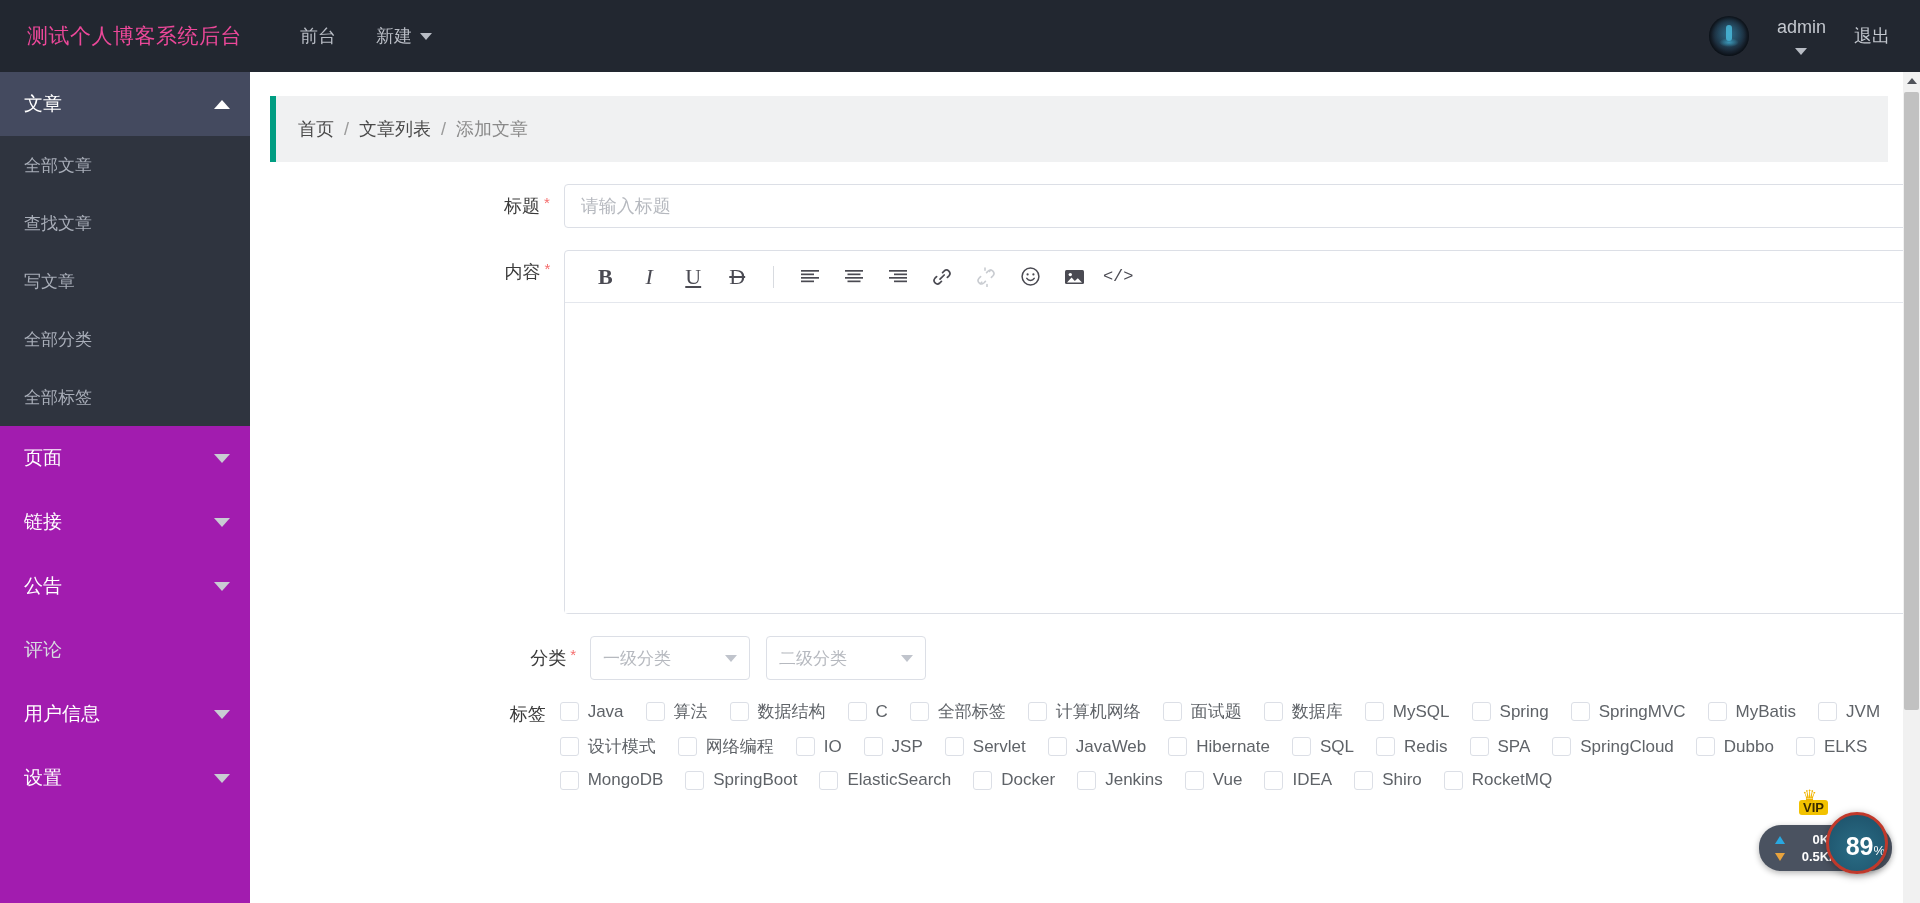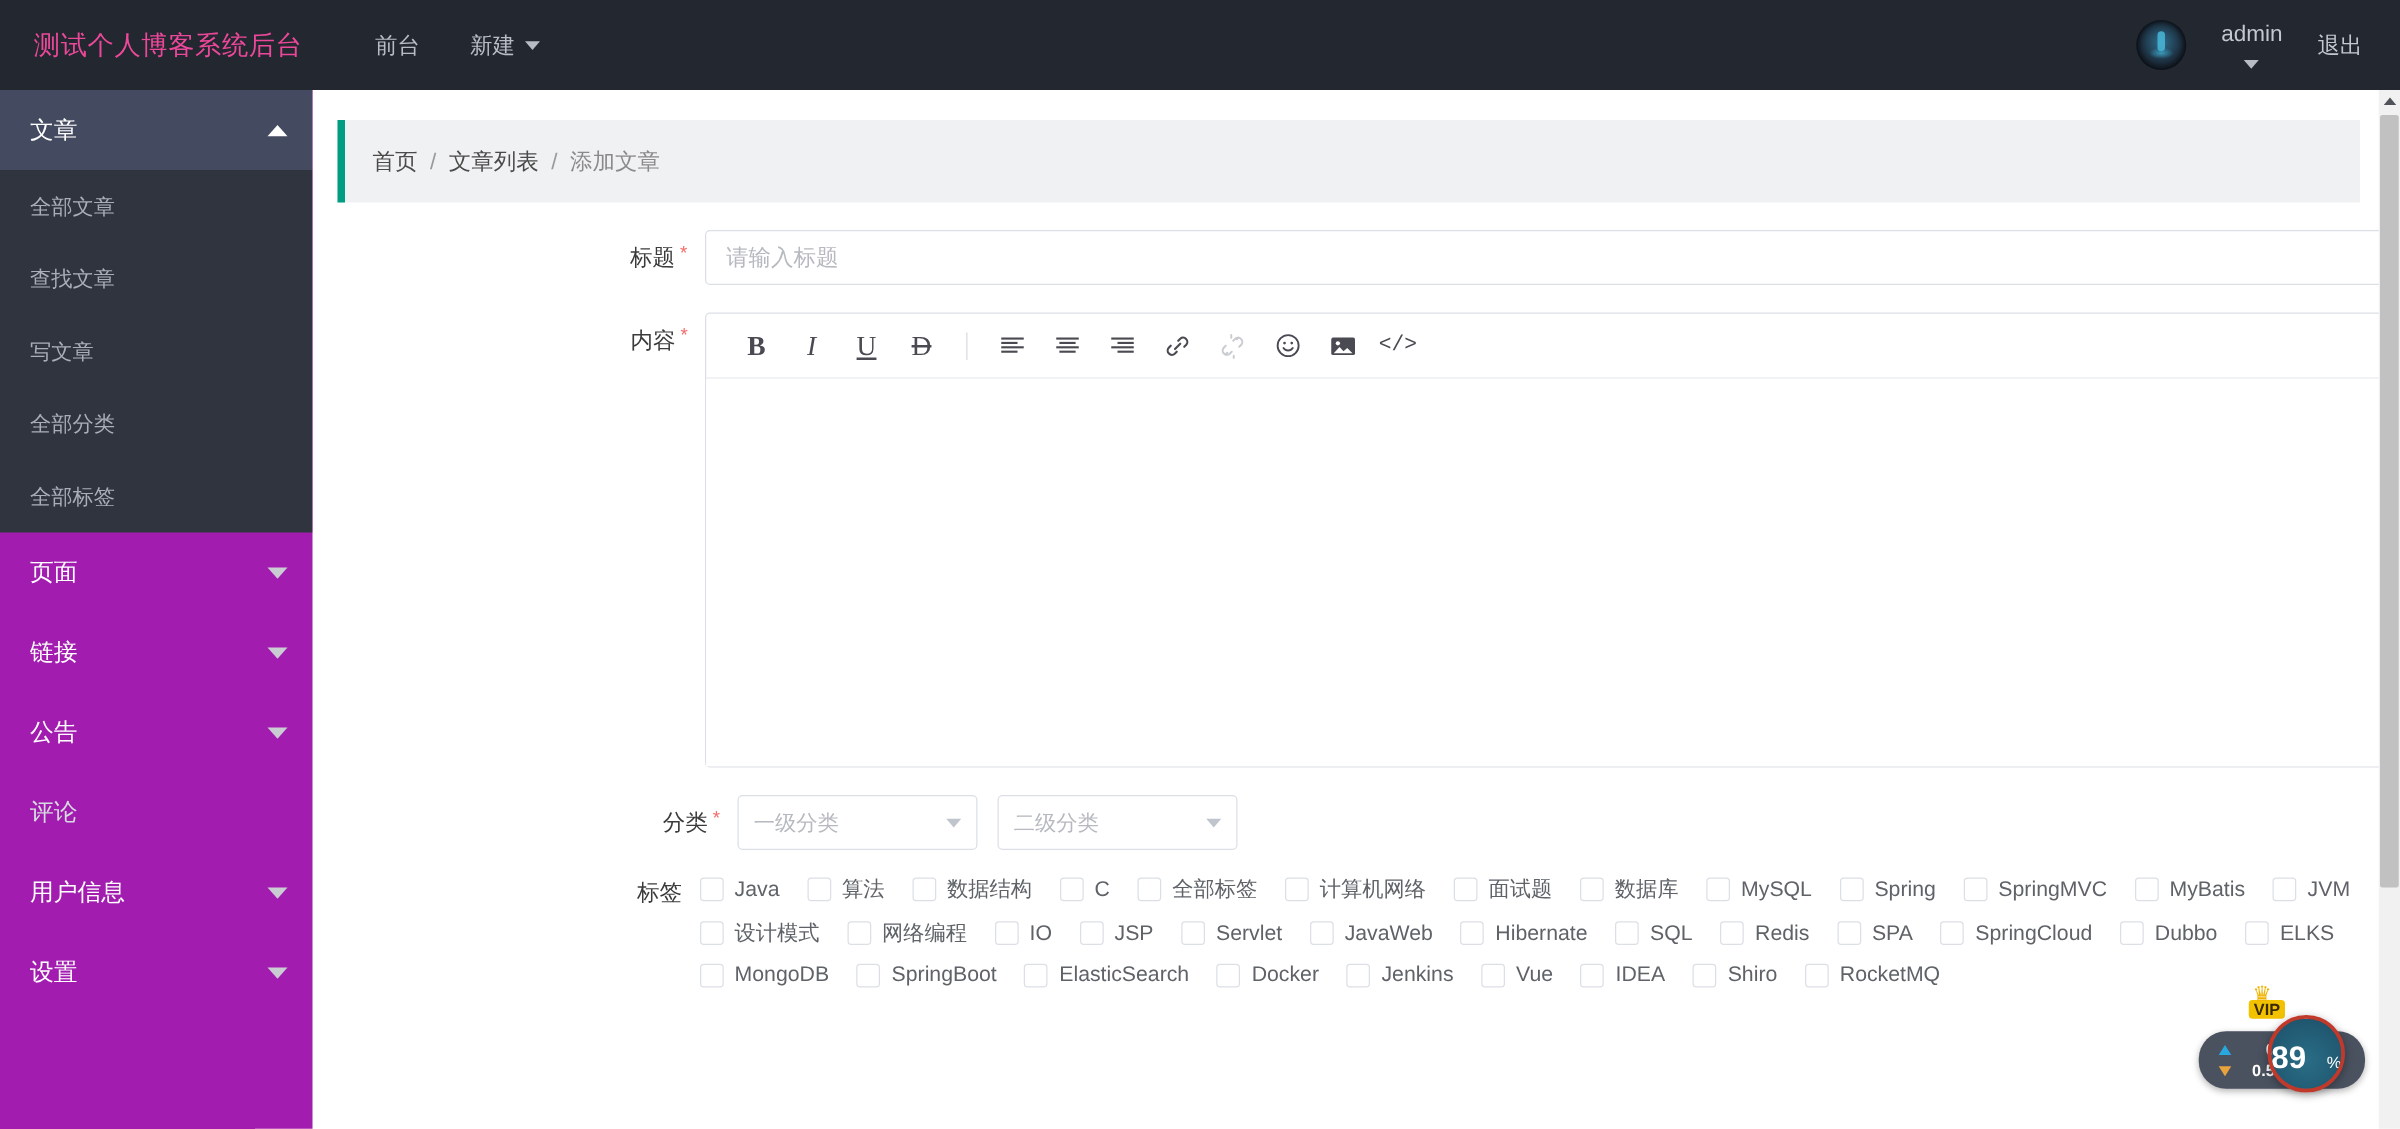--- a/index.html
+++ b/index.html
@@ -147,21 +147,21 @@
     color: #4a4a52; cursor: pointer; font-size: 19px;
   }
   .tb-btn.disabled { color: #c9ccd1; cursor: default; }
   .tb-sep {
     width: 1px; height: 22px; background: #d8dbe0; margin: 0 12px;
   }
   .editor-body { height: 310px; background: #fff; }
 
   
   .select-box {
-    width: 192px; height: 44px;
+    width: 160px; height: 44px;
     border: 1px solid #dcdfe6; border-radius: 4px;
     display: flex; align-items: center; padding: 0 12px;
     color: #b6b9bf; font-size: 17px; background: #fff;
     position: relative; cursor: pointer;
   }
   .select-caret {
     position: absolute; right: 12px;
     width: 0; height: 0;
     border-left: 6px solid transparent;
     border-right: 6px solid transparent;
@@ -223,25 +223,25 @@
     border-bottom: 8px solid #29a8e0;
   }
   .net-line .tri-dn {
     width: 0; height: 0;
     border-left: 5px solid transparent;
     border-right: 5px solid transparent;
     border-top: 8px solid #e8a33d;
   }
   .net-val { min-width: 48px; text-align: right; font-weight: bold; }
   .net-circle {
-    position: absolute; right: 16px; bottom: -3px;
+    position: absolute; right: 4px; bottom: -3px;
     width: 62px; height: 62px; border-radius: 50%;
     background: radial-gradient(circle at 50% 60%, #2a6d86 0%, #1c4f67 100%);
     border: 3px solid #c0392b;
-    display: flex; align-items: baseline; justify-content: space-between;
+    display: flex; align-items: baseline; justify-content: flex-end;
     color: #fff; box-shadow: 0 2px 8px rgba(0,0,0,.35);
     overflow: hidden;
   }
   .net-circle .pct-num { font-size: 25px; font-weight: bold; line-height: 62px; }
   .net-circle .pct-sign { font-size: 13px; }
   .vip-crown {
     position: absolute; right: 64px; bottom: 56px;
     font-size: 13px; color: #3a2a00; font-weight: bold;
     background: #f2c200; border-radius: 3px; padding: 0 4px;
   }

